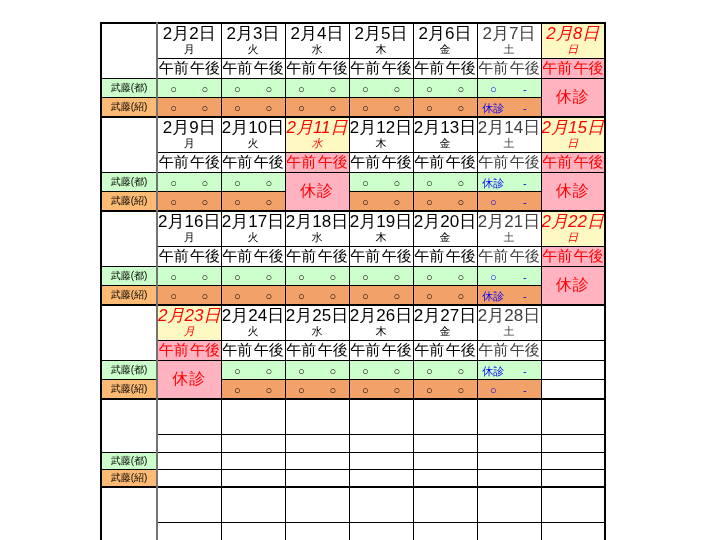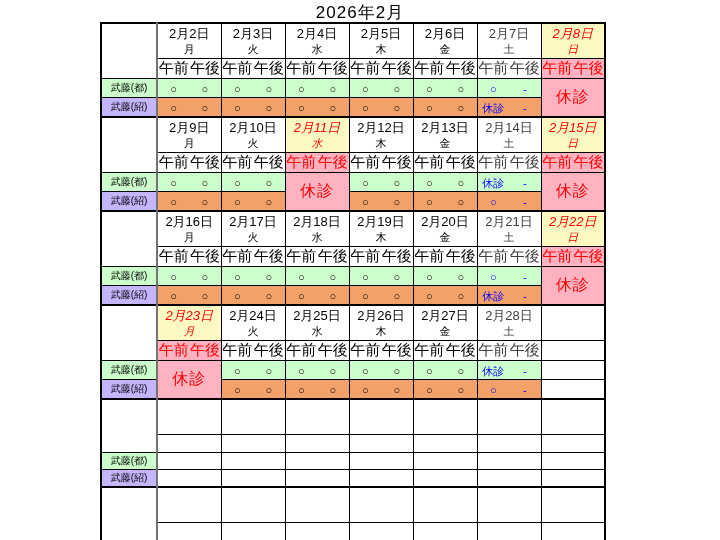--- a/index.html
+++ b/index.html
@@ -12,41 +12,40 @@
   td{border:1px solid #000;padding:0;margin:0;text-align:center;vertical-align:middle;
      overflow:hidden;white-space:nowrap;}
   col.lab{width:56px;} col.day{width:64px;}
   tr.daterow td{height:34px;}
   tr.ampmrow td{height:17px;}
   tr.docrow td{height:16px;}
   tr.blockstart td{border-top:2px solid #000;}
   table{border:2px solid #000;}
   td.lab{border-right:2px solid #737373;font-size:10px;}
   td.lab.g{background:#ccffcc;}
-  td.lab.o{background:#c4b5fd;}
-  .dateline{font-size:13px;line-height:16px;}
+  td.lab.o{background:#fdba74;}
+  .dateline{font-size:17px;line-height:16px;}
   .dowline{font-size:11px;line-height:15px;}
   td.date.sat, td.ampm.sat .sp{color:#404040;}
   td.date.holiday{background:#fef9c3;color:#ff0000;font-style:italic;}
   td.ampm.holiday{background:#ffb3c1;}
   td.ampm.holiday .sp{color:#ff0000;}
   .sp{display:inline-block;width:50%;font-size:15px;}
   td.slot .mk{display:inline-block;width:50%;font-size:11px;line-height:15px;}
   td.slot.g{background:#ccffcc;}
   td.slot.o{background:#f2a169;}
   td.slot.sat .mk{color:#0000ff;}
   td.slot.empty{background:#fff;}
   .mk.small{font-size:9.5px;}
   td.closedbig{background:#ffb3c1;color:#ff0000;font-size:16px;letter-spacing:1px;}
 </style>
 </head>
 <body>
 
 <div class="page">
-  <div class="title">2026年2月</div>
   <div class="tblwrap">
     <table>
       <colgroup>
         <col class="lab">
           <col class="day">
           <col class="day">
           <col class="day">
         <col class="day">
           <col class="day">
           <col class="day">

